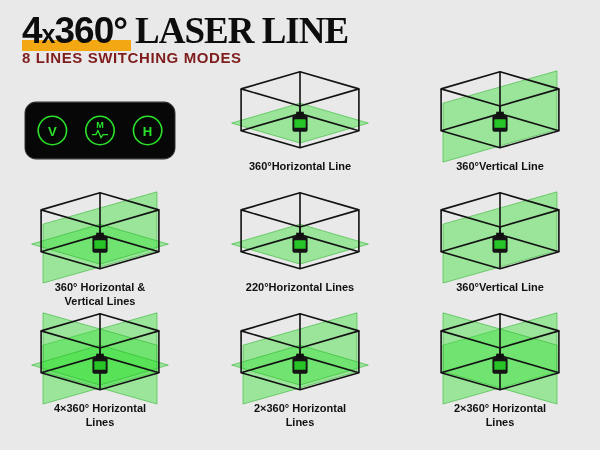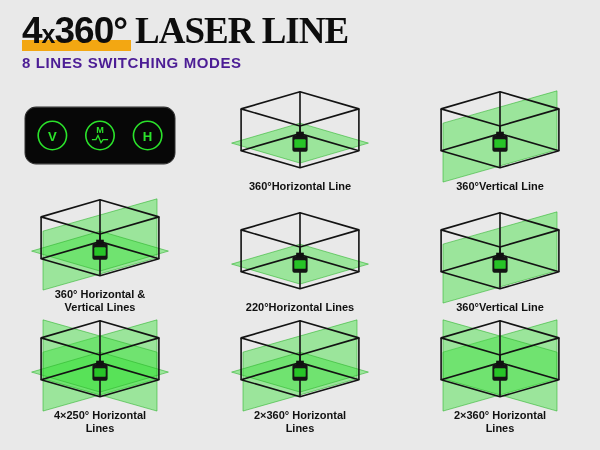--- a/index.html
+++ b/index.html
@@ -8,28 +8,28 @@
     width:600px;height:450px;overflow:hidden;
     background:#e9e9e9;
     font-family:"Liberation Sans",sans-serif;
     color:#0d0d0d;
   }
   .header{padding:12px 0 0 22px;}
   .title{font-size:37px;font-weight:900;letter-spacing:-1px;line-height:1;white-space:nowrap;}
   .hl{background:linear-gradient(to top, var(--accent) 26%, transparent 26%);padding-right:4px;text-align:right;}
   .title .x{font-size:25px;}
   .title .rest{margin-left:4px;font-family:Liberation Serif, serif;}
-  .subtitle{font-size:15px;font-weight:600;letter-spacing:.6px;margin-top:5px;color:#4c1d95;}
+  .subtitle{font-size:15px;font-weight:600;letter-spacing:.6px;color:#7f1d1d;}
   .grid{
     display:grid;
     grid-template-columns:repeat(3,200px);
     grid-template-rows:repeat(3,121px);
     margin-top:2px;
   }
-  .cell{display:flex;flex-direction:column;align-items:center;justify-content:flex-end;}
+  .cell{display:flex;flex-direction:column;align-items:center;justify-content:flex-start;}
   .panel-cell{justify-content:center;padding-top:4px;}
   svg.mode-box{width:172px;height:95px;display:block;}
   svg.panel{width:152px;height:59px;display:block;}
   .caption{
     font-size:11px;font-weight:700;color:#101010;text-align:center;
     max-width:122px;line-height:1.25;margin-top:-3px;
   }
   .plane{fill:var(--laser);fill-opacity:.45;stroke:#2bb32b;stroke-opacity:.75;stroke-width:.8;}
   .wire{fill:none;stroke:#131313;stroke-width:1.7;stroke-linejoin:round;}
   .ptxt{fill:#2be22b;font-family:"Liberation Sans",sans-serif;font-size:13px;font-weight:bold;text-anchor:middle;}
@@ -151,21 +151,21 @@
           <polygon points="80,4 142,22 80,40 18,22" class="wire"></polygon>
           <polygon points="80,48 142,66 80,84 18,66" class="wire"></polygon>
           <line x1="80" y1="4" x2="80" y2="48" class="wire"></line>
           <line x1="142" y1="22" x2="142" y2="66" class="wire"></line>
           <line x1="80" y1="40" x2="80" y2="84" class="wire"></line>
           <line x1="18" y1="22" x2="18" y2="66" class="wire"></line>
           <rect x="72" y="50" width="16" height="17" rx="2" fill="#141414"></rect>
           <rect x="74" y="54" width="12" height="9" rx="1" fill="#27c427"></rect>
           <rect x="76" y="46" width="8" height="5" fill="#101010"></rect>
         </svg>
-      <div class="caption">4×250° Horizontal Lines</div>
+      <div class="caption">4×360° Horizontal Lines</div>
     </div>
 
     <div class="cell">
       <svg class="mode-box" viewBox="0 0 160 100">
           <polygon points="20,37 140,3 140,65 20,99" class="plane"></polygon>
           <polygon points="80,37 152,58 80,79 8,58" class="plane"></polygon>
           <polygon points="80,4 142,22 80,40 18,22" class="wire"></polygon>
           <polygon points="80,48 142,66 80,84 18,66" class="wire"></polygon>
           <line x1="80" y1="4" x2="80" y2="48" class="wire"></line>
           <line x1="142" y1="22" x2="142" y2="66" class="wire"></line>

